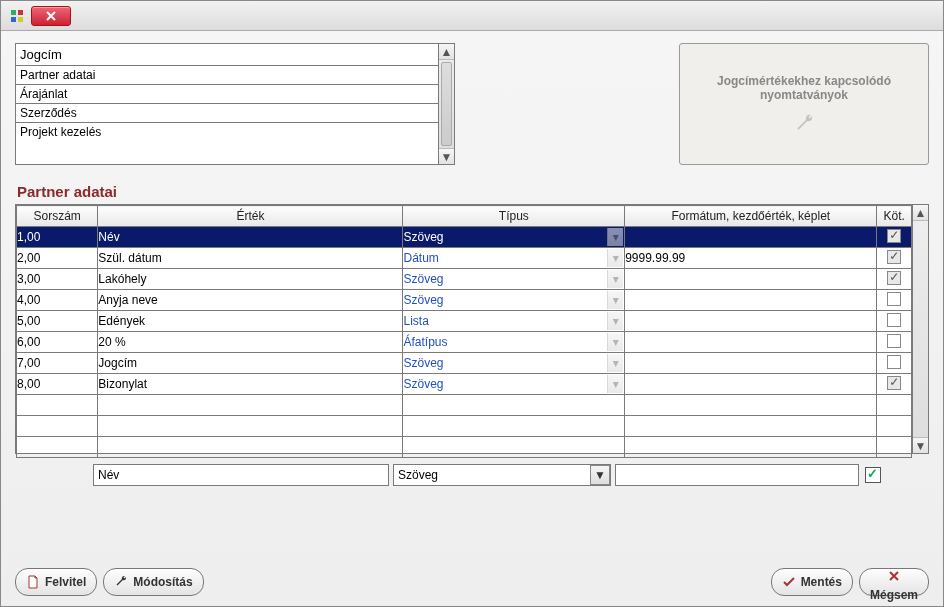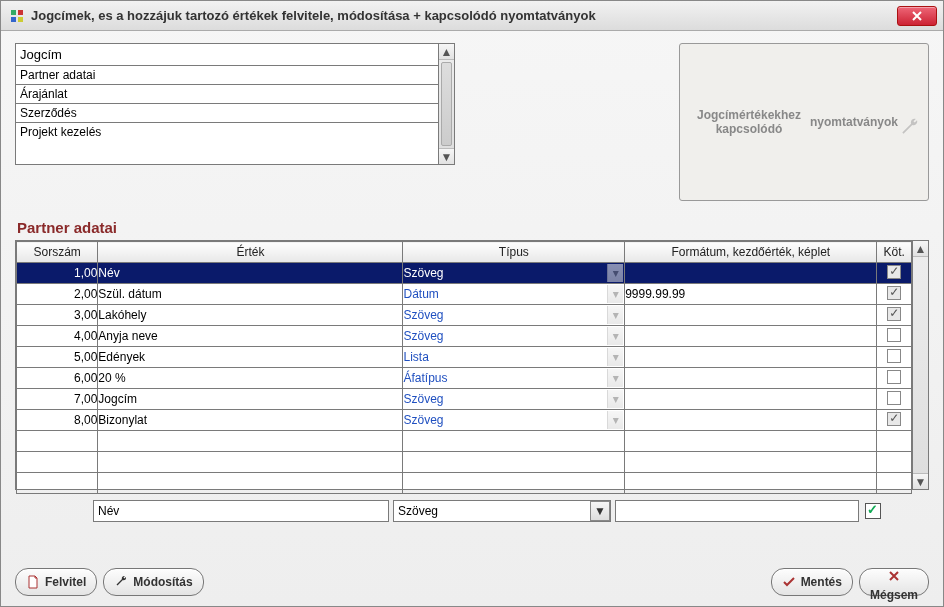--- a/index.html
+++ b/index.html
@@ -105,26 +105,26 @@
   .lb-scroll .thumb {
     flex:1;
     margin:2px;
     background: linear-gradient(#ddd,#ccc);
     border:1px solid #aaa;
     border-radius:2px;
   }
   .side-panel {
     margin-left:auto;
     width: 250px;
-    height: 158px;
+    height: 122px;
     border: 1px solid #999;
     border-radius: 3px;
     background: #f0efec;
     display:flex;
-    flex-direction:row;
+    flex-direction:column;
     align-items:center;
     justify-content:center;
     text-align:center;
     color: #888;
     font-weight:bold;
     padding: 8px;
   }
   .side-panel .wrench {
     margin-top:10px;
     opacity: 0.5;
@@ -161,21 +161,21 @@
     background: linear-gradient(#fdfdfd,#e8e8e8);
     font-weight: normal;
     text-align: center;
     color:#222;
   }
   .col-num { width: 80px; }
   .col-val { width: 300px; }
   .col-type { width: 218px; }
   .col-fmt { width: 248px; }
   .col-chk { width: 34px; }
-  td.num { text-align: right; padding-right:4px;}
+  td.num { padding-right:4px;}
   td.val { padding-left:4px; }
   td.type { color: #2050c0; padding-left:4px; position:relative;}
   td.type .dd {
     position:absolute; right:1px; top:1px; bottom:1px; width:16px;
     background: linear-gradient(#f0f0f0,#d8d8d8);
     border-left:1px solid #bbb;
     display:flex;align-items:center;justify-content:center;
     color:#777;
     opacity:0.55;
   }
@@ -267,21 +267,20 @@
 
   <div class="titlebar">
     <span class="app-icon">
       <svg width="16" height="16" viewBox="0 0 16 16">
         <rect x="2" y="2" width="5" height="5" fill="#3a6"></rect>
         <rect x="9" y="2" width="5" height="5" fill="#c33"></rect>
         <rect x="2" y="9" width="5" height="5" fill="#36c"></rect>
         <rect x="9" y="9" width="5" height="5" fill="#cc3"></rect>
       </svg>
     </span>
-    <span class="title">Jogcímek, es a hozzájuk tartozó értékek felvitele, módosítása + kapcsolódó nyomtatványok</span>
     <div class="close-btn">
       <svg width="12" height="10" viewBox="0 0 12 10">
         <path d="M2 1 L10 9 M10 1 L2 9" stroke="#fff" stroke-width="2" fill="none"></path>
       </svg>
     </div>
   </div>
 
   <div class="body">
 
     <div class="top-row">

